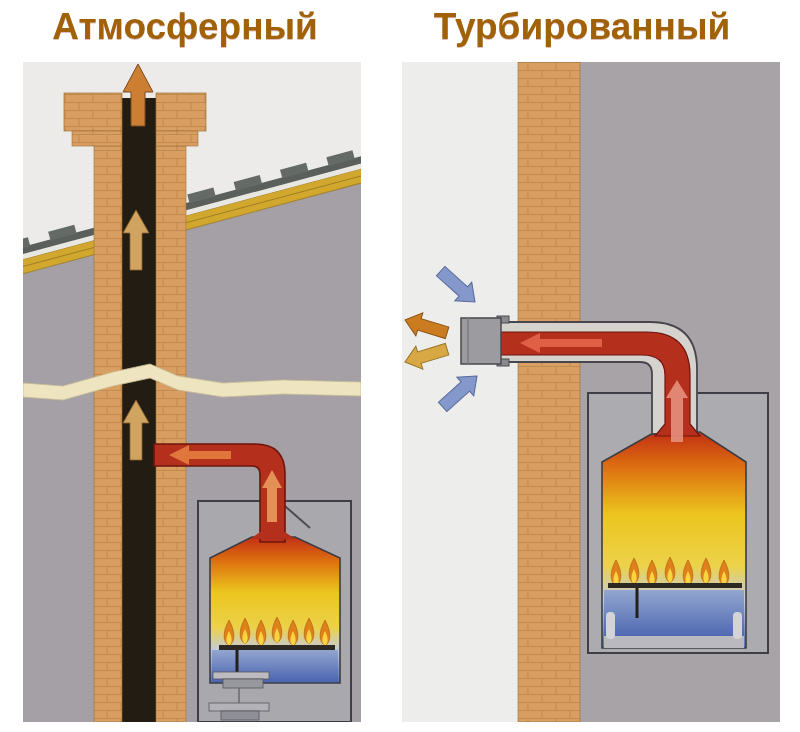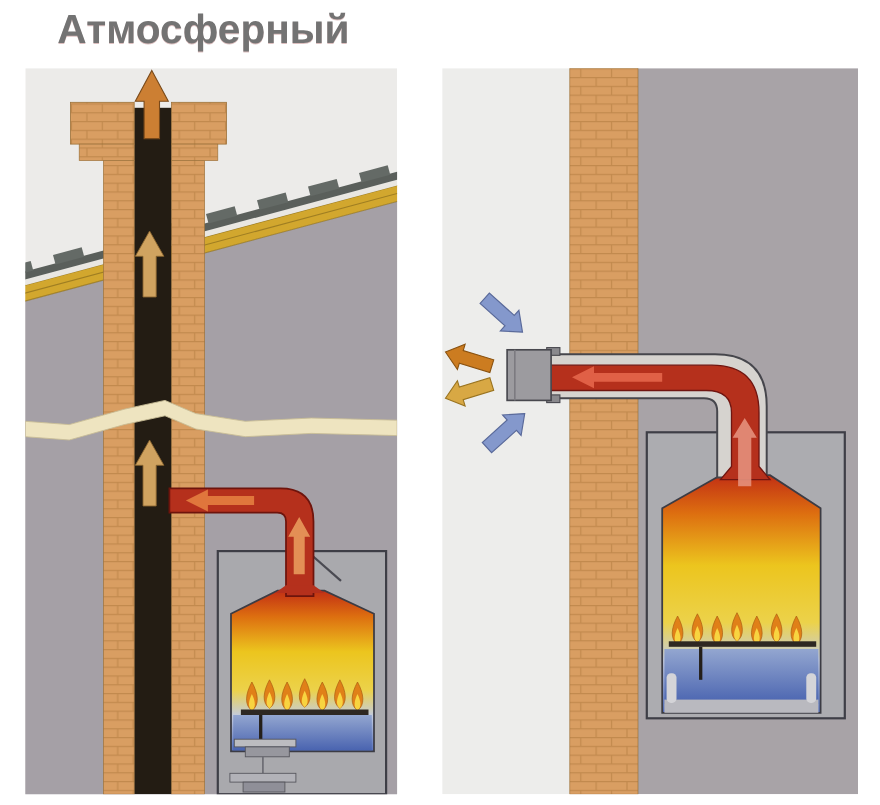--- a/index.html
+++ b/index.html
@@ -1,32 +1,33 @@
 <!DOCTYPE html>
 <html><head>
 <meta charset="utf-8">
 <style>
   html,body{margin:0;padding:0;background:#ffffff;}
   .stage{position:relative;width:800px;height:732px;background:#ffffff;overflow:hidden;
          font-family:"Liberation Sans", sans-serif;}
   .title{position:absolute;top:1px;height:52px;display:flex;align-items:center;justify-content:center;
-         font-weight:bold;font-size:37px;color:#737373;letter-spacing:0px;
+         font-weight:bold;font-size:37px;color:#a16207;letter-spacing:0px;
          text-shadow:0 1px 0 rgba(120,0,0,.25);text-align:center;}
   .title-left{left:0;width:370px;}
   .title-right{left:402px;width:360px;}
   svg{position:absolute;display:block;}
   #svg-left{left:23px;top:62px;}
   #svg-right{left:402px;top:62px;}
 </style>
 </head>
 <body>
 
 <div class="stage">
 
   <div class="title title-left">Атмосферный</div>
+  <div class="title title-right">Турбированный</div>
 
   <svg id="svg-left" width="338" height="660" viewBox="0 0 338 660" xmlns="http://www.w3.org/2000/svg">
     <defs>
       <pattern id="brick" width="28" height="16" patternUnits="userSpaceOnUse">
         <rect width="28" height="16" fill="#d99e62"></rect>
         <path d="M0 0.5H28 M0 8.5H28 M14 0V8 M0 8V16 M28 8V16" stroke="#bb8246" stroke-width="1.1" opacity="0.75" fill="none"></path>
       </pattern>
       <linearGradient id="boilerGrad" x1="0" y1="0" x2="0" y2="1">
         <stop offset="0" stop-color="#c23014"></stop>
         <stop offset="0.16" stop-color="#dd6e10"></stop>

